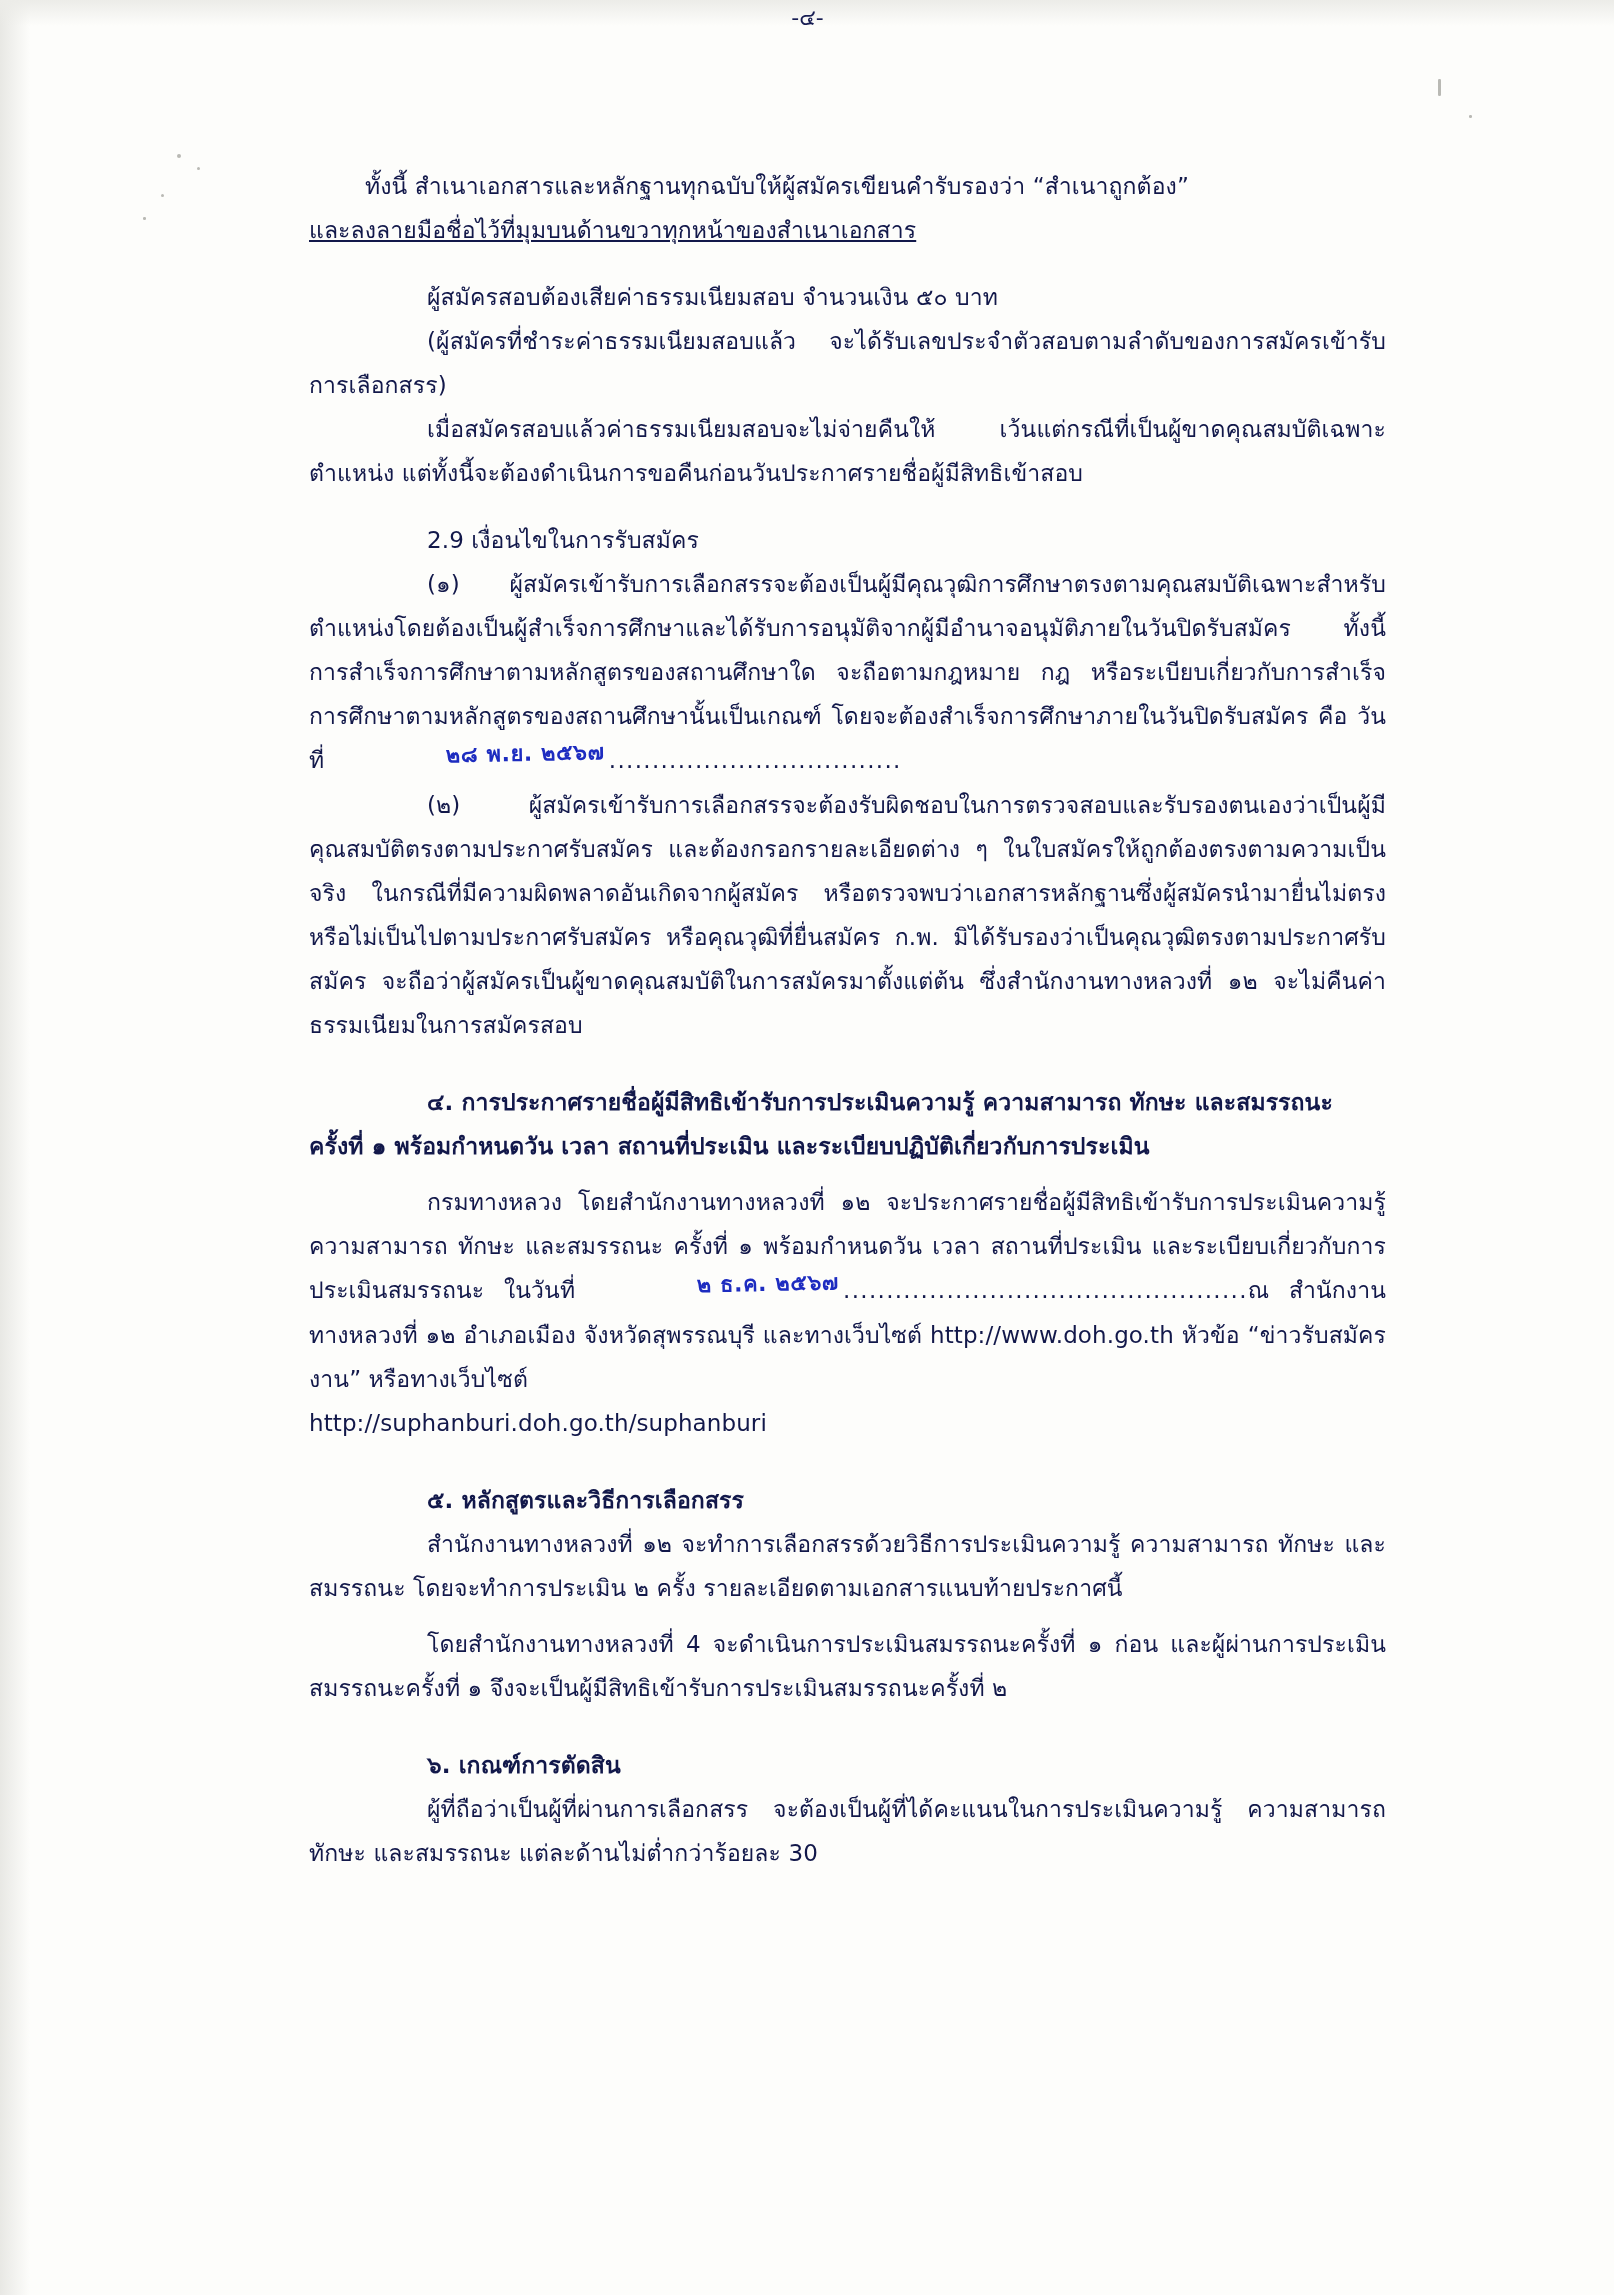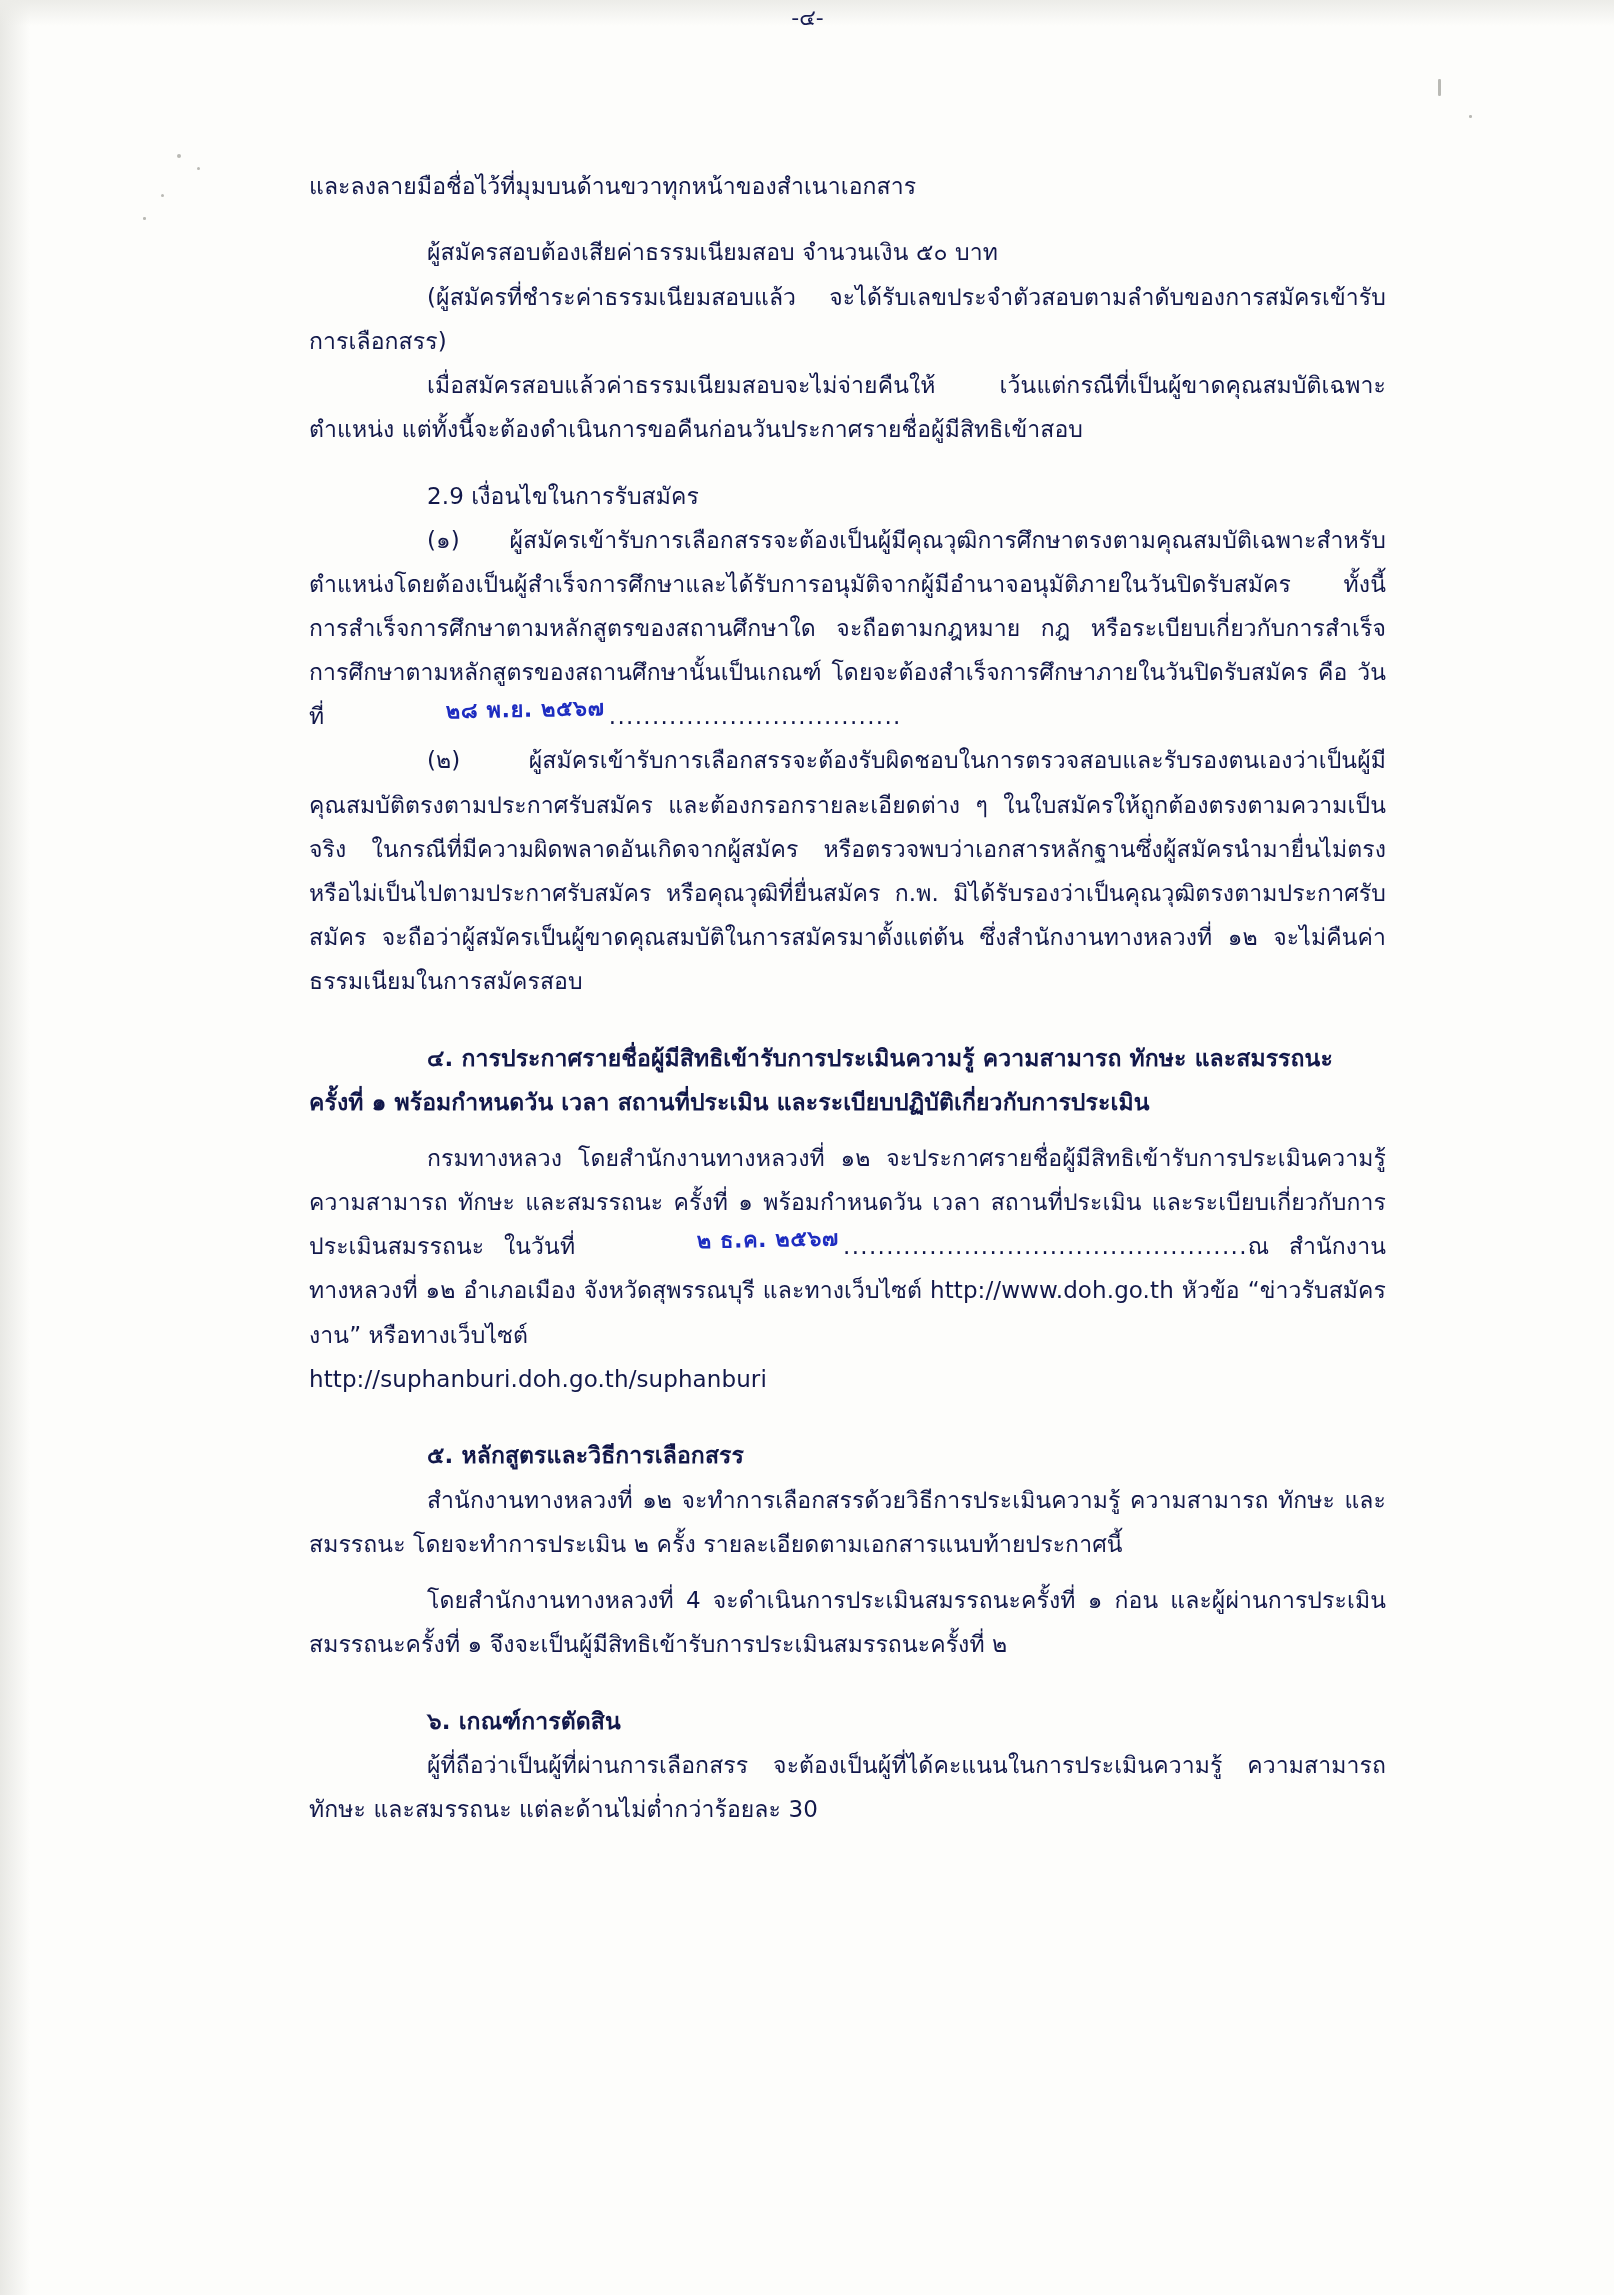--- a/index.html
+++ b/index.html
@@ -60,21 +60,21 @@
   p {
     margin: 0 0 0 0;
     text-align: justify;
     text-justify: inter-word;
   }
   .blk { margin-bottom: 10.5px; }
   .indent-1 { text-indent: 56px; }
   .indent-2 { text-indent: 118px; }
   .indent-head { margin-left: 118px; }
   .bold { font-weight: bold; }
-  .underline { }
+  .underline { text-decoration: underline; }
   .spacer-sm { height: 11.8px; }
   .spacer-md { height: 22px; }
   .tail {
     text-align: right;
     margin-top: 30px;
     padding-right: 26px;
   }
   
   .ink {
     font-family: "DejaVu Sans", sans-serif;
@@ -103,20 +103,21 @@
   <div class="speck" style="left:161px; top:194px; width:3.3px; height:3.3px;"></div>
   <div class="speck" style="left:143px; top:217px; width:2.6px; height:2.6px;"></div>
   <div class="speck" style="left:1438px; top:79px; width:3.3px; height:17px; border-radius:1.3px;"></div>
   <div class="speck" style="left:1469px; top:115px; width:2.6px; height:2.6px;"></div>
 
   <div class="pagenum">-๔-</div>
 
   <div class="content">
 
     <div class="blk">
+      <p class="indent-1">ทั้งนี้  สำเนาเอกสารและหลักฐานทุกฉบับให้ผู้สมัครเขียนคำรับรองว่า “สำเนาถูกต้อง”</p>
       <p class="underline">และลงลายมือชื่อไว้ที่มุมบนด้านขวาทุกหน้าของสำเนาเอกสาร</p>
     </div>
 
     <div class="spacer-sm"></div>
 
     <div class="blk">
       <p class="indent-2">ผู้สมัครสอบต้องเสียค่าธรรมเนียมสอบ  จำนวนเงิน  ๕๐  บาท</p>
       <p class="indent-2">(ผู้สมัครที่ชำระค่าธรรมเนียมสอบแล้ว จะได้รับเลขประจำตัวสอบตามลำดับของการสมัครเข้ารับการเลือกสรร)</p>
       <p class="indent-2">เมื่อสมัครสอบแล้วค่าธรรมเนียมสอบจะไม่จ่ายคืนให้  เว้นแต่กรณีที่เป็นผู้ขาดคุณสมบัติเฉพาะตำแหน่ง  แต่ทั้งนี้จะต้องดำเนินการขอคืนก่อนวันประกาศรายชื่อผู้มีสิทธิเข้าสอบ</p>
     </div>

